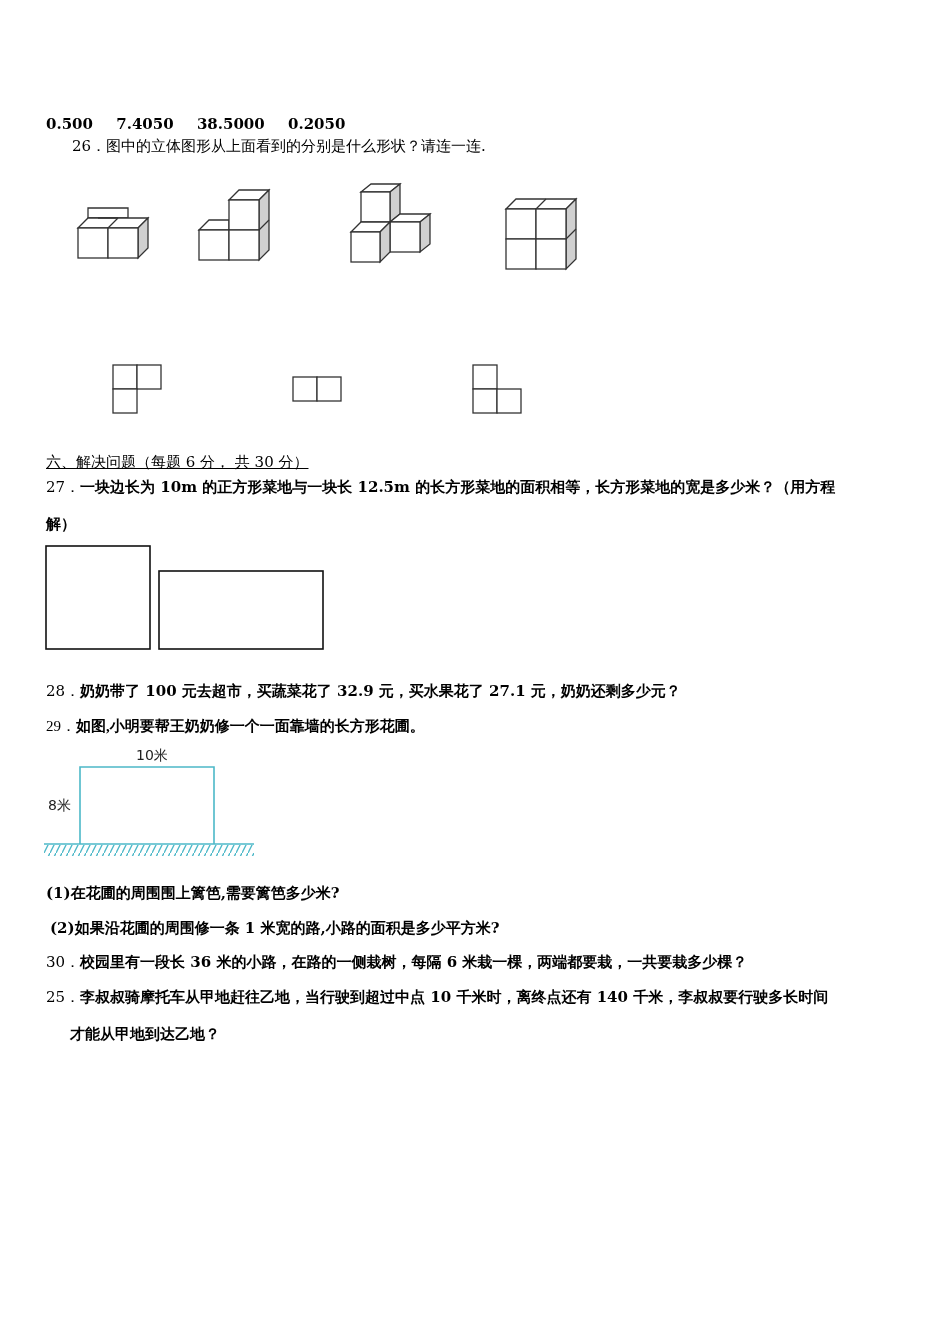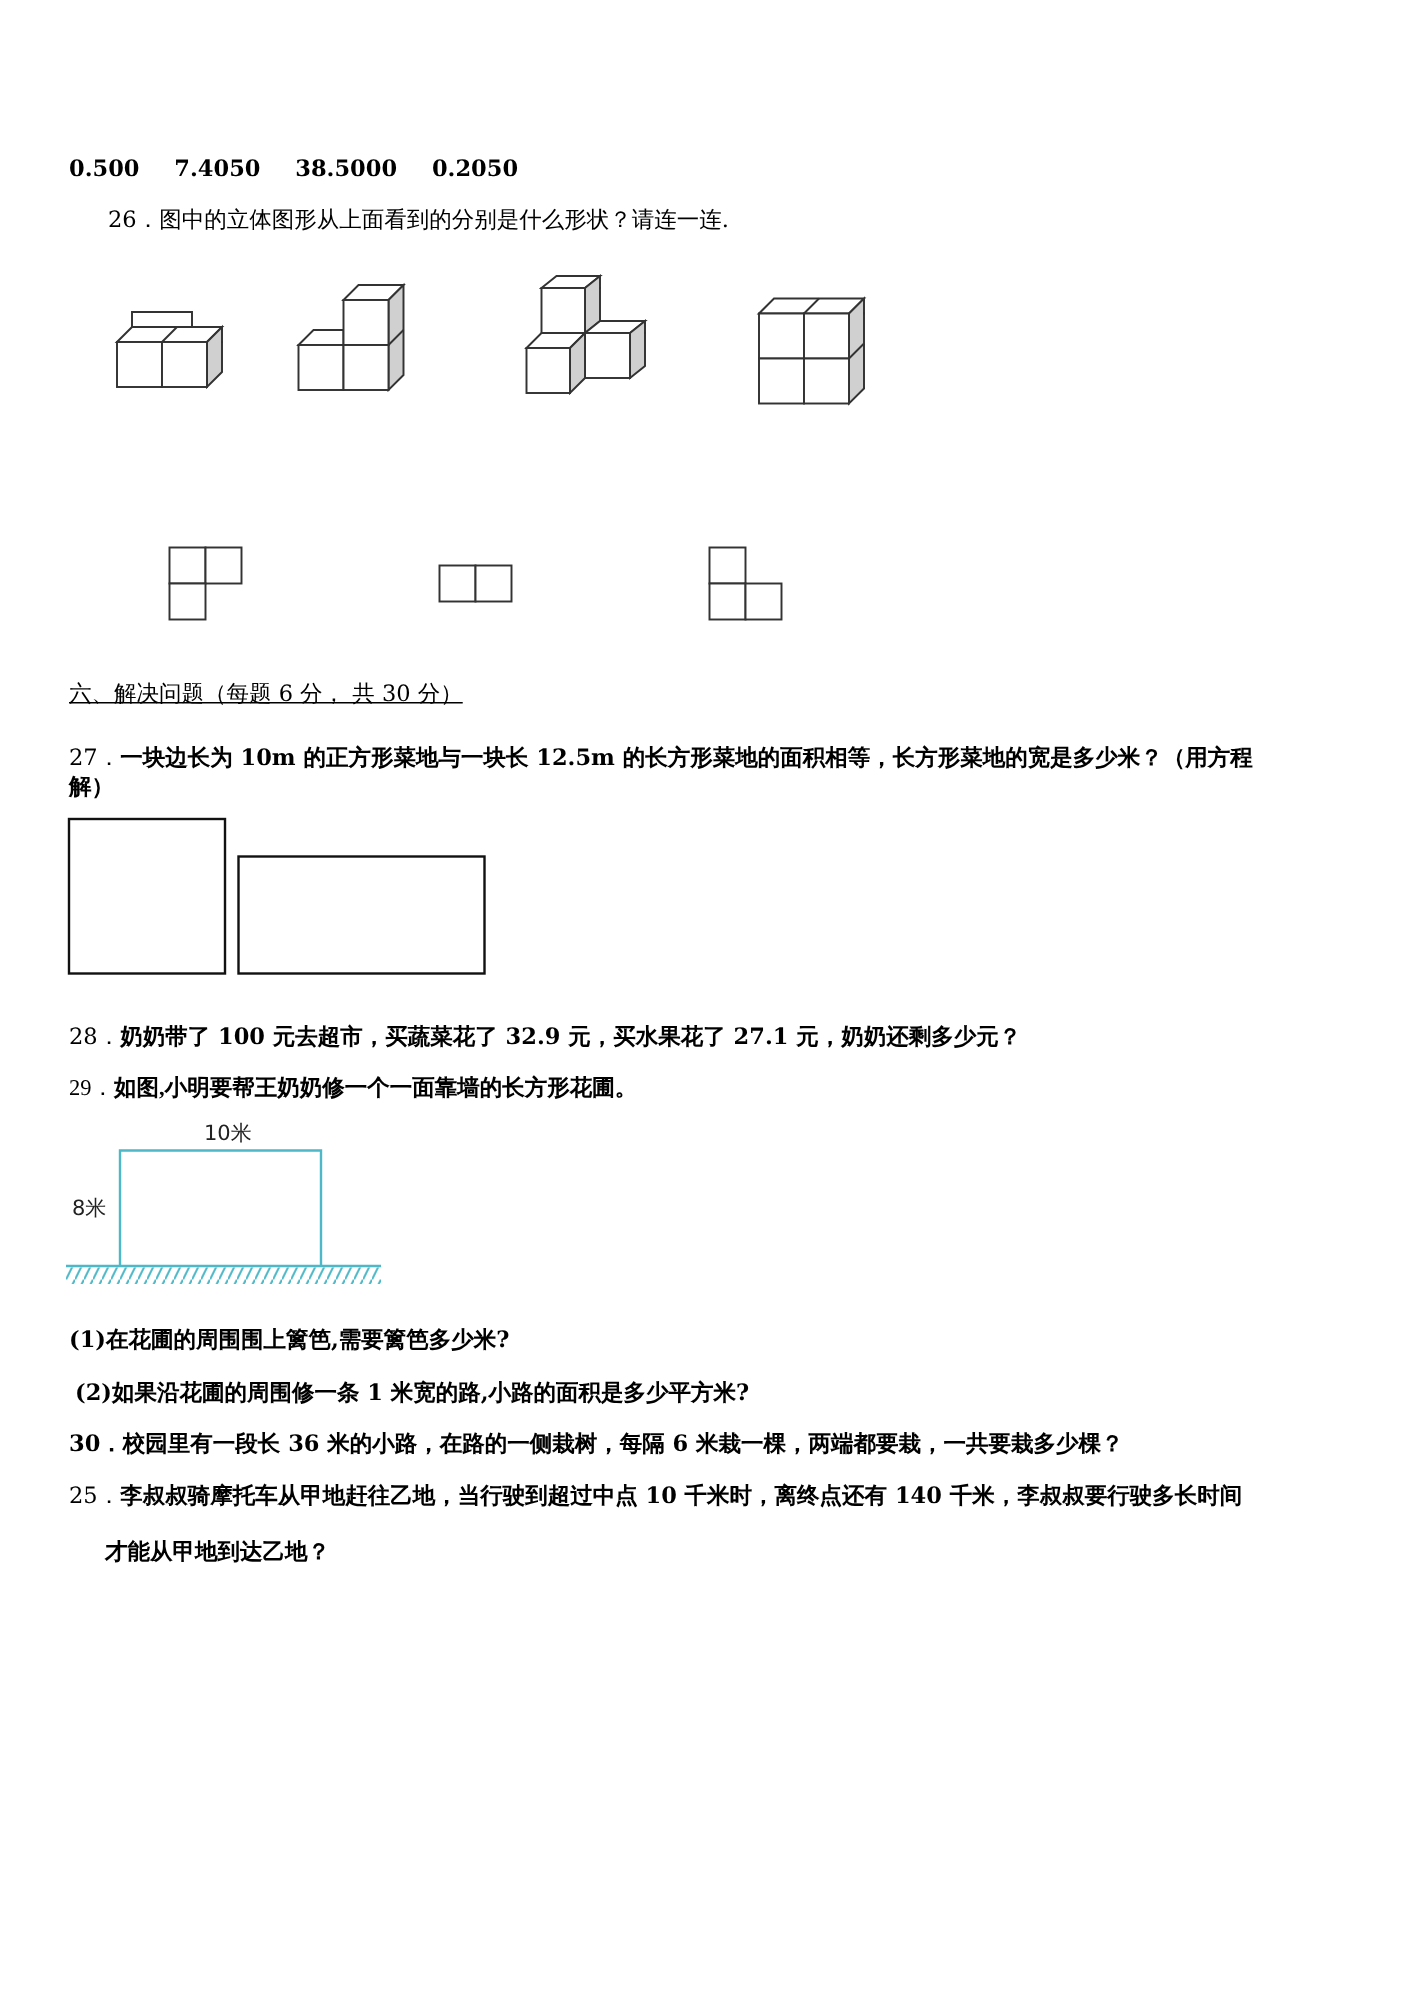--- a/index.html
+++ b/index.html
@@ -13,21 +13,21 @@
       white-space: nowrap; font-weight: bold;
     }
     .line.normal { font-weight: normal; }
     .nums span { margin-right: 18px; }
     svg { position: absolute; overflow: visible; }
     .fig-label { font-family: "DejaVu Sans", "Liberation Sans", sans-serif; font-size: 14px; fill: #222; }
   </style>
 </head>
 <body>
 
-<div class="line nums" style="top:102px;">
+<div class="line nums" style="top:114px;">
   <span>0.500</span>
   <span>7.4050</span>
   <span>38.5000</span>
   <span>0.2050</span>
 </div>
 
 <div class="line normal" style="top:136px;margin-left:26px;">
   <span>26．</span><span>图中的立体图形从上面看到的分别是什么形状？请连一连.</span>
 </div>
 
@@ -98,21 +98,21 @@
 <svg style="left:472px;top:364px;" width="52" height="52" viewBox="0 0 52 52">
   <g stroke="#333" stroke-width="1.3" fill="#fff">
     <rect x="1" y="1" width="24" height="24"></rect>
     <rect x="1" y="25" width="24" height="24"></rect>
     <rect x="25" y="25" width="24" height="24"></rect>
   </g>
 </svg>
 
 <div class="line normal" style="top:452px;text-decoration:underline;">六、解决问题（每题 6 分， 共 30 分）</div>
 
-<div class="line" style="top:495px;">
+<div class="line" style="top:477px;">
   <span style="font-weight:normal;">27．</span><span>一块边长为 10m 的正方形菜地与一块长 12.5m 的长方形菜地的面积相等，长方形菜地的宽是多少米？（用方程</span>
 </div>
 <div class="line" style="top:514px;">解）</div>
 
 <svg style="left:45px;top:545px;" width="108" height="106" viewBox="0 0 108 106">
   <rect x="1" y="1" width="104" height="103" fill="#fff" stroke="#111" stroke-width="1.6"></rect>
 </svg>
 <svg style="left:158px;top:570px;" width="168" height="81" viewBox="0 0 168 81">
   <rect x="1" y="1" width="164" height="78" fill="#fff" stroke="#111" stroke-width="1.6"></rect>
 </svg>
@@ -135,19 +135,19 @@
   <text class="fig-label" x="4" y="65">8米</text>
   <polyline points="36,99 36,22 170,22 170,99" fill="none" stroke="#4cb8c8" stroke-width="1.6"></polyline>
   <line x1="0" y1="99" x2="210" y2="99" stroke="#4cb8c8" stroke-width="1.6"></line>
   <rect x="0" y="100" width="210" height="11" fill="url(#hatch)"></rect>
 </svg>
 
 <div class="line" style="top:883px;">(1)在花圃的周围围上篱笆,需要篱笆多少米?</div>
 <div class="line" style="top:918px; left:50px;">(2)如果沿花圃的周围修一条 1 米宽的路,小路的面积是多少平方米?</div>
 
 <div class="line" style="top:952px;">
-  <span style="font-weight:bold;">30．</span><span>校园里有一段长 36 米的小路，在路的一侧栽树，每隔 6 米栽一棵，两端都要栽，一共要栽多少棵？</span>
+  <span style="font-weight:normal;">30．</span><span>校园里有一段长 36 米的小路，在路的一侧栽树，每隔 6 米栽一棵，两端都要栽，一共要栽多少棵？</span>
 </div>
 
 <div class="line" style="top:987px;">
   <span style="font-weight:normal;">25．</span><span>李叔叔骑摩托车从甲地赶往乙地，当行驶到超过中点 10 千米时，离终点还有 140 千米，李叔叔要行驶多长时间</span>
 </div>
 <div class="line" style="top:1024px;margin-left:24px;">才能从甲地到达乙地？</div>
 
 </body></html>

